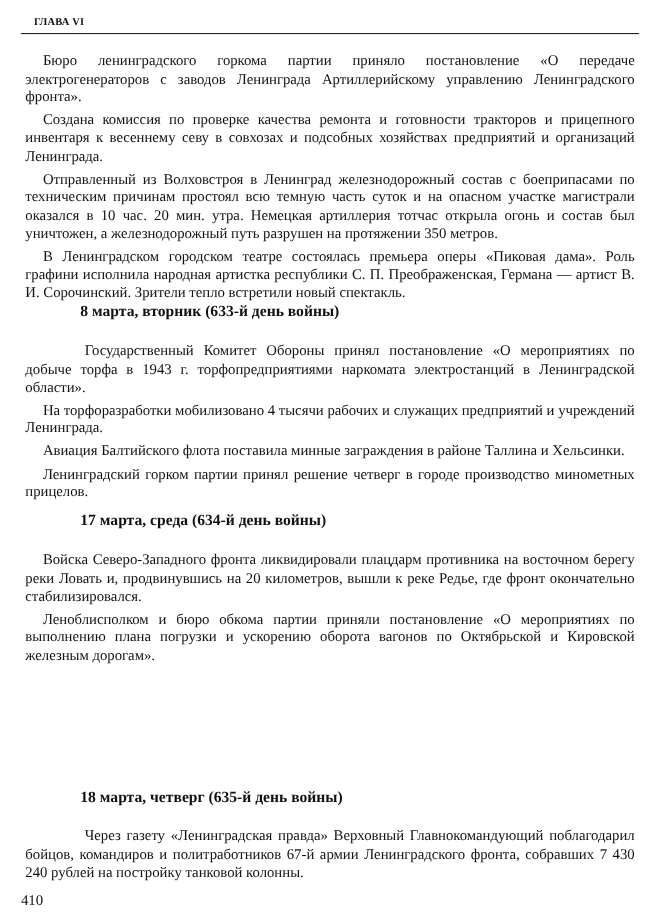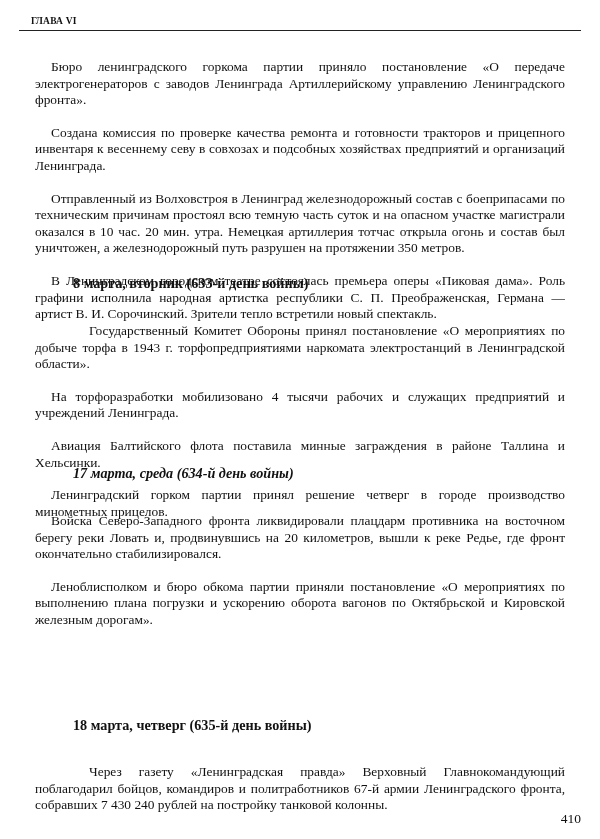--- a/index.html
+++ b/index.html
@@ -1,24 +1,24 @@
 <!DOCTYPE html>
 <html><head>
 <meta charset="utf-8">
 <style>
   html, body { margin: 0; padding: 0; background: #ffffff; }
   body { width: 600px; height: 839px; position: relative; overflow: hidden; color: #111; font-family: "Liberation Serif", serif; }
   .page { position: absolute; left: 19px; top: 0; width: 562px; }
   .running-head { position: absolute; top: 16px; left: 12px; font-size: 9.5px; font-weight: bold; letter-spacing: 0.2px; }
   .rule { position: absolute; top: 30px; left: 0; width: 562px; height: 0; border-top: 1.3px solid #222; }
   .body-text { position: absolute; left: 0; width: 562px; font-size: 13.4px; line-height: 16.6px; text-align: justify; }
-  .body-text p { margin: 16px; text-indent: 16px; font-family: Liberation Serif, serif; }
+  .body-text p { margin: 4px; text-indent: 16px; font-family: Liberation Serif, serif; }
   .heading { position: absolute; left: 54px; font-size: 14.2px; font-weight: bold; }
   .p-first { text-indent: 54px !important; }
-  .page-number { position: absolute; top: 811px; left: 0; width: 562px; text-align: right; font-size: 13.5px; }
+  .page-number { position: absolute; top: 811px; left: 0; width: 562px; text-align: left; font-size: 13.5px; }
 </style>
 </head>
 <body>
 
 <div class="page">
   <div class="running-head">ГЛАВА VI</div>
   <div class="rule"></div>
 
   <div class="body-text" style="top:43px;">
     <p>Бюро ленинградского горкома партии приняло постановление «О передаче электрогенераторов с заводов Ленинграда Артиллерийскому управлению Ленинградского фронта».</p>
@@ -28,21 +28,21 @@
   </div>
 
   <div class="heading" style="top:275px;">8 марта, вторник (633-й день войны)</div>
   <div class="body-text" style="top:307px;">
     <p class="p-first">Государственный Комитет Обороны принял постановление «О мероприятиях по добыче торфа в 1943 г. торфопредприятиями наркомата электростанций в Ленинградской области».</p>
     <p>На торфоразработки мобилизовано 4 тысячи рабочих и служащих предприятий и учреждений Ленинграда.</p>
     <p>Авиация Балтийского флота поставила минные заграждения в районе Таллина и Хельсинки.</p>
     <p>Ленинградский горком партии принял решение четверг в городе производство минометных прицелов.</p>
   </div>
 
-  <div class="heading" style="top:465px;font-style:italic;">17 марта, среда (634-й день войны)</div>
+  <div class="heading" style="top:465px;">17 марта, среда (634-й день войны)</div>
   <div class="body-text" style="top:497px;">
     <p>Войска Северо-Западного фронта ликвидировали плацдарм противника на восточном берегу реки Ловать и, продвинувшись на 20 километров, вышли к реке Редье, где фронт окончательно стабилизировался.</p>
     <p>Леноблисполком и бюро обкома партии приняли постановление «О мероприятиях по выполнению плана погрузки и ускорению оборота вагонов по Октябрьской и Кировской железным дорогам».</p>
   </div>
 
   <div class="heading" style="top:717px;">18 марта, четверг (635-й день войны)</div>
   <div class="body-text" style="top:748px;">
     <p class="p-first">Через газету «Ленинградская правда» Верховный Главнокомандующий поблагодарил бойцов, командиров и политработников 67-й армии Ленинградского фронта, собравших 7 430 240 рублей на постройку танковой колонны.</p>
   </div>
 

